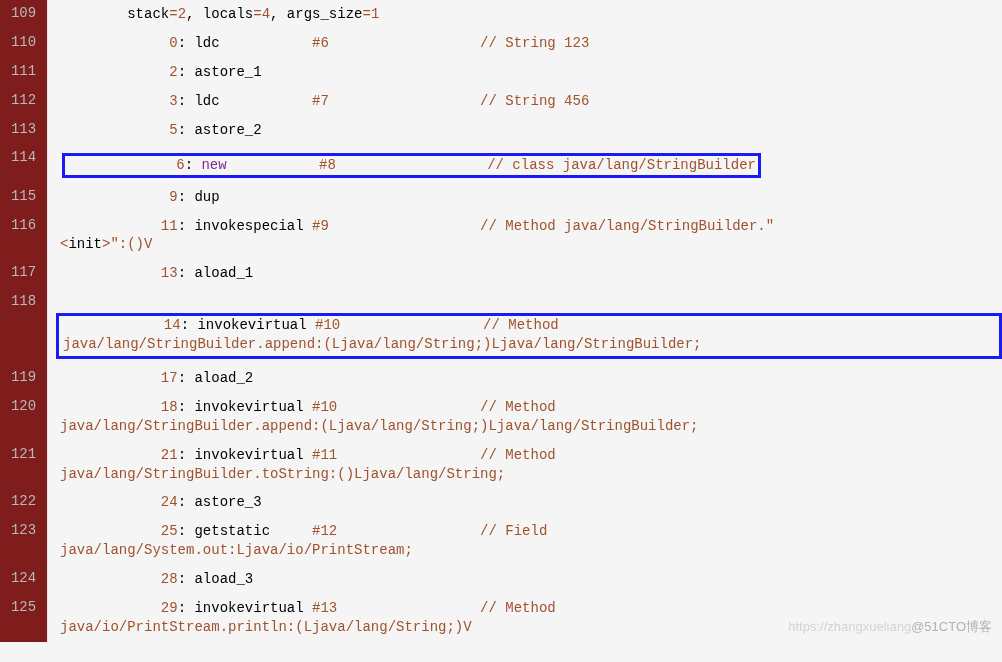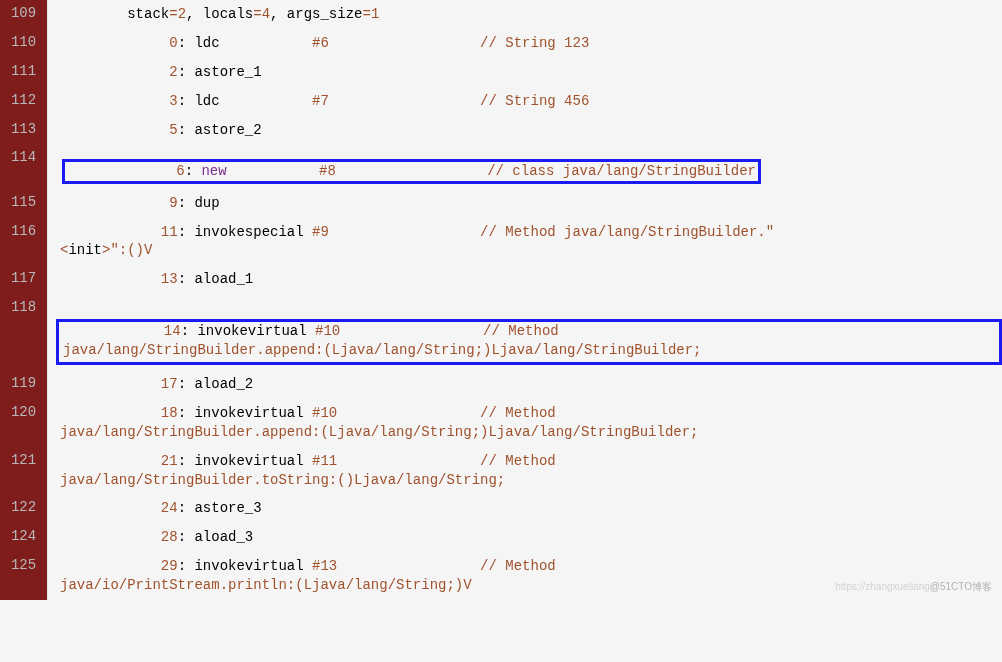--- a/index.html
+++ b/index.html
@@ -36,39 +36,39 @@
     position: relative;
   }
   
   .c-dark   { color: #000000; }
   .c-purple { color: #7b2d8e; }
   .c-orange { color: #a0522d; }
   .c-blue   { color: #000000; }
 
   .hl {
     border: 3px solid #1a1af5;
-    margin: 10px 2px 0 2px;
+    margin: 4px 2px 0 2px;
     display:inline-block;
     line-height:1.3;
     padding:0 2px;
   }
   .hl-block {
     border: 3px solid #1a1af5;
     display:block;
     padding:0 4px 2px 4px;
     margin-left:-4px;
     margin-top:20px;
   }
 
   .watermark {
     position: absolute;
     right: 10px;
     bottom: 6px;
     font-family: Arial, sans-serif;
-    font-size: 10px;
+    font-size: 13px;
     color: rgba(120,120,120,0.55);
     pointer-events: none;
   }
   .watermark .faint { color: rgba(170,170,170,0.45); }
 </style>
 </head>
 <body>
 
 <div id="container">
     <div class="row">
@@ -121,20 +121,24 @@
     </div>
     <div class="row">
       <div class="gutter">121</div>
       <div class="code"><div><span class="c-orange">            21</span><span class="c-dark">: invokevirtual </span><span class="c-orange">#11</span><span class="c-dark">                 </span><span class="c-orange">// Method </span></div><div><span class="c-orange">java/lang/StringBuilder.toString:()Ljava/lang/String;</span></div></div>
     </div>
     <div class="row">
       <div class="gutter">122</div>
       <div class="code"><div><span class="c-orange">            24</span><span class="c-dark">: astore_3</span></div></div>
     </div>
     <div class="row">
+      <div class="gutter">123</div>
+      <div class="code"><div><span class="c-orange">            25</span><span class="c-dark">: getstatic     </span><span class="c-orange">#12</span><span class="c-dark">                 </span><span class="c-orange">// Field </span></div><div><span class="c-orange">java/lang/System.out:Ljava/io/PrintStream;</span></div></div>
+    </div>
+    <div class="row">
       <div class="gutter">124</div>
       <div class="code"><div><span class="c-orange">            28</span><span class="c-dark">: aload_3</span></div></div>
     </div>
     <div class="row">
       <div class="gutter">125</div>
       <div class="code"><div><span class="c-orange">            29</span><span class="c-dark">: invokevirtual </span><span class="c-orange">#13</span><span class="c-dark">                 </span><span class="c-orange">// Method </span></div><div><span class="c-orange">java/io/PrintStream.println:(Ljava/lang/String;)V</span></div></div>
     </div>
   </div>
 
 <div class="watermark">

